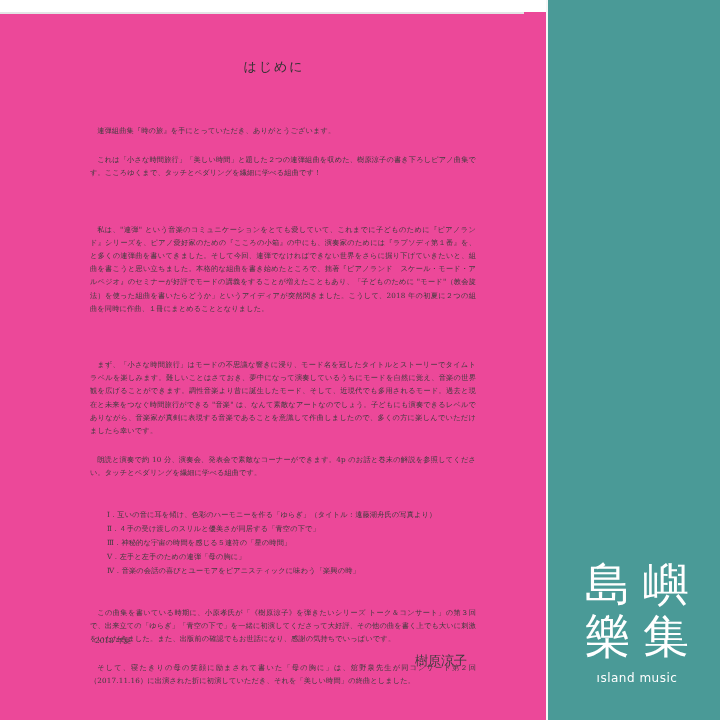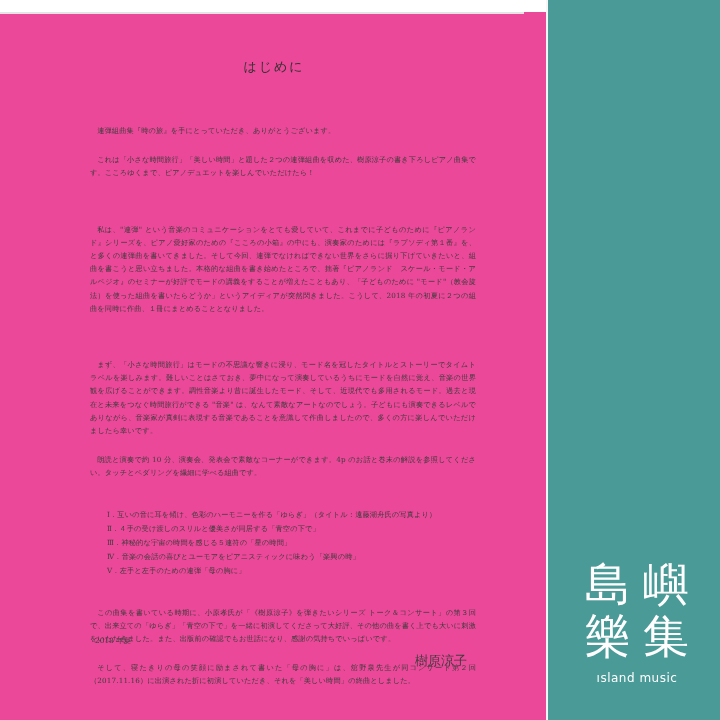--- a/index.html
+++ b/index.html
@@ -126,32 +126,32 @@
 </head>
 <body>
 
 <div class="page">
   <div class="page-top-rule"></div>
 
   <div class="title">はじめに</div>
 
   <div class="body-text">
     <p>連弾組曲集『時の旅』を手にとっていただき、ありがとうございます。</p>
-    <p>これは「小さな時間旅行」「美しい時間」と題した２つの連弾組曲を収めた、樹原涼子の書き下ろしピアノ曲集です。こころゆくまで、ピアノデュエットを楽しんでいただけたら！</p>
+    <p>これは「小さな時間旅行」「美しい時間」と題した２つの連弾組曲を収めた、樹原涼子の書き下ろしピアノ曲集です。こころゆくまで、タッチとペダリングを繊細に学べる組曲です！</p>
     <div class="gap"></div>
     <p>私は、"連弾" という音楽のコミュニケーションをとても愛していて、これまでに子どものために『ピアノランド』シリーズを、ピアノ愛好家のための『こころの小箱』の中にも、演奏家のためには『ラプソディ第１番』を、と多くの連弾曲を書いてきました。そして今回、連弾でなければできない世界をさらに掘り下げていきたいと、組曲を書こうと思い立ちました。本格的な組曲を書き始めたところで、拙著『ピアノランド　スケール・モード・アルペジオ』のセミナーが好評でモードの講義をすることが増えたこともあり、「子どものために "モード"（教会旋法）を使った組曲を書いたらどうか」というアイディアが突然閃きました。こうして、2018 年の初夏に２つの組曲を同時に作曲、１冊にまとめることとなりました。</p>
     <div class="gap"></div>
     <p>まず、「小さな時間旅行」はモードの不思議な響きに浸り、モード名を冠したタイトルとストーリーでタイムトラベルを楽しみます。難しいことはさておき、夢中になって演奏しているうちにモードを自然に覚え、音楽の世界観を広げることができます。調性音楽より昔に誕生したモード、そして、近現代でも多用されるモード。過去と現在と未来をつなぐ時間旅行ができる "音楽" は、なんて素敵なアートなのでしょう。子どもにも演奏できるレベルでありながら、音楽家が真剣に表現する音楽であることを意識して作曲しましたので、多くの方に楽しんでいただけましたら幸いです。</p>
     <p>朗読と演奏で約 10 分、演奏会、発表会で素敵なコーナーができます。4p のお話と巻末の解説を参照してください。タッチとペダリングを繊細に学べる組曲です。</p>
     <div class="gap"></div>
     <p class="track">Ⅰ．互いの音に耳を傾け、色彩のハーモニーを作る「ゆらぎ」（タイトル：遠藤湖舟氏の写真より）</p>
     <p class="track">Ⅱ．４手の受け渡しのスリルと優美さが同居する「青空の下で」</p>
     <p class="track">Ⅲ．神秘的な宇宙の時間を感じる５連符の「星の時間」</p>
+    <p class="track">Ⅴ．左手と左手のための連弾「母の胸に」</p>
     <p class="track">Ⅳ．音楽の会話の喜びとユーモアをピアニスティックに味わう「楽興の時」</p>
-    <p class="track">Ⅴ．左手と左手のための連弾「母の胸に」</p>
     <div class="gap"></div>
     <p>この曲集を書いている時期に、小原孝氏が「《樹原涼子》を弾きたいシリーズ トーク＆コンサート」の第３回で、出来立ての「ゆらぎ」「青空の下で」を一緒に初演してくださって大好評、その他の曲を書く上でも大いに刺激をいただきました。また、出版前の確認でもお世話になり、感謝の気持ちでいっぱいです。</p>
     <p>そして、寝たきりの母の笑顔に励まされて書いた「母の胸に」は、舘野泉先生が同コンサート第２回（2017.11.16）に出演された折に初演していただき、それを「美しい時間」の終曲としました。</p>
     <div class="gap"></div>
     <p>さぁ、誰かを誘って、ピアノの前に椅子を２脚用意して、『時の旅』難しいことはさておき。</p>
   </div>
 
   <div class="sign-date">2018 年夏</div>
   <div class="sign-name">樹原涼子</div>
 </div>

